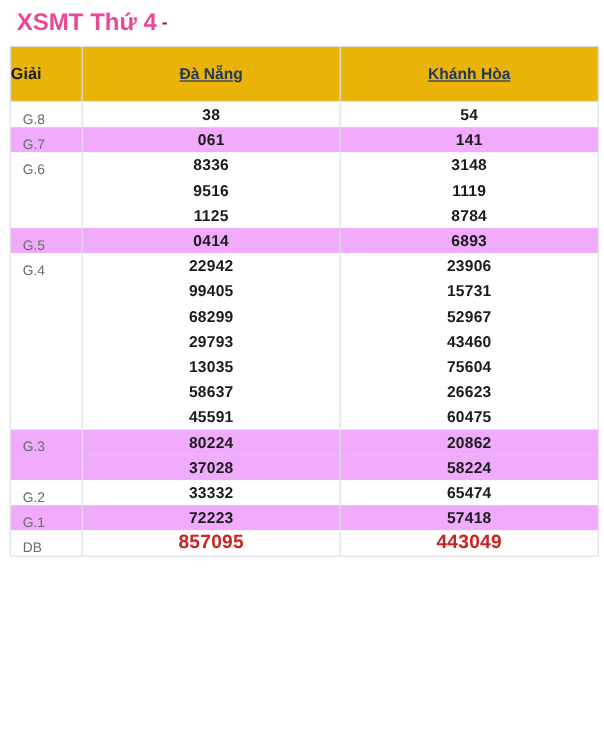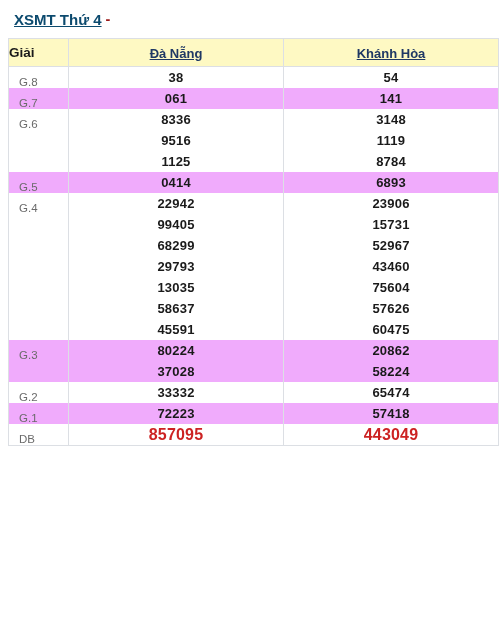--- a/index.html
+++ b/index.html
@@ -20,24 +20,23 @@
   }
 
   
   .title-bar {
     height: 38px;
     display: flex;
     align-items: center;
     padding-left: 6px;
   }
   .title-link {
-    color: #0c4a6e;
-    font-size: 15px;
-    font-weight: bold;
-    text-decoration: underline;
+    color: #ec4899;
+    font-size: 20px;
+    font-weight: bold;
     white-space: nowrap;
     cursor: pointer;
   }
   .title-sep {
     color: #9C1B1B;
     font-size: 14.5px;
     font-weight: bold;
     text-decoration: none;
     white-space: pre;
   }
@@ -53,22 +52,22 @@
     border-left: 1px solid #dcdfe4;
     border-right: 1px solid #dcdfe4;
     padding: 0;
   }
 
   col.c-label { width: 60px; }
   col.c-prov  { width: 215px; }
 
   
   thead th {
-    background: #fef9c3;
-    height: 28px;
+    background: #eab308;
+    height: 46px;
     vertical-align: middle;
     border-bottom: 1px solid #dcdfe4;
   }
   .th-label {
     font-size: 13.5px;
     font-weight: bold;
     color: #1a1a1a;
     text-align: left;
     padding-left: 10px;
   }
@@ -182,21 +181,21 @@
         <tr class="plain">
           <td class="num">29793</td>
           <td class="num">43460</td>
         </tr>
         <tr class="plain">
           <td class="num">13035</td>
           <td class="num">75604</td>
         </tr>
         <tr class="plain">
           <td class="num">58637</td>
-          <td class="num">57626</td>
+          <td class="num">26623</td>
         </tr>
         <tr class="plain">
           <td class="num">45591</td>
           <td class="num">60475</td>
         </tr>
         <tr class="stripe">
           <td class="prize-label" rowspan="2">G.3</td>
           <td class="num">80224</td>
           <td class="num">20862</td>
         </tr>

